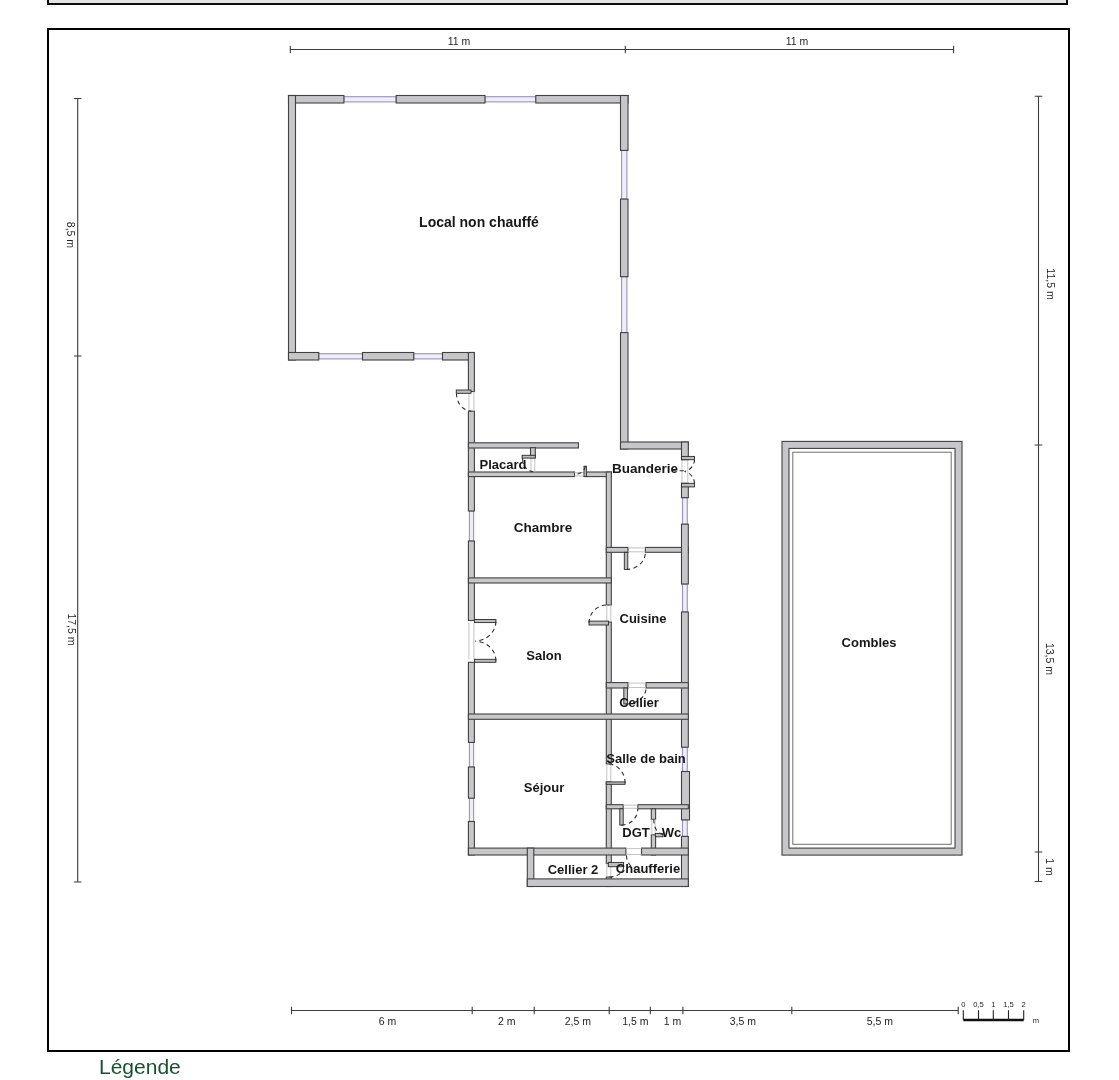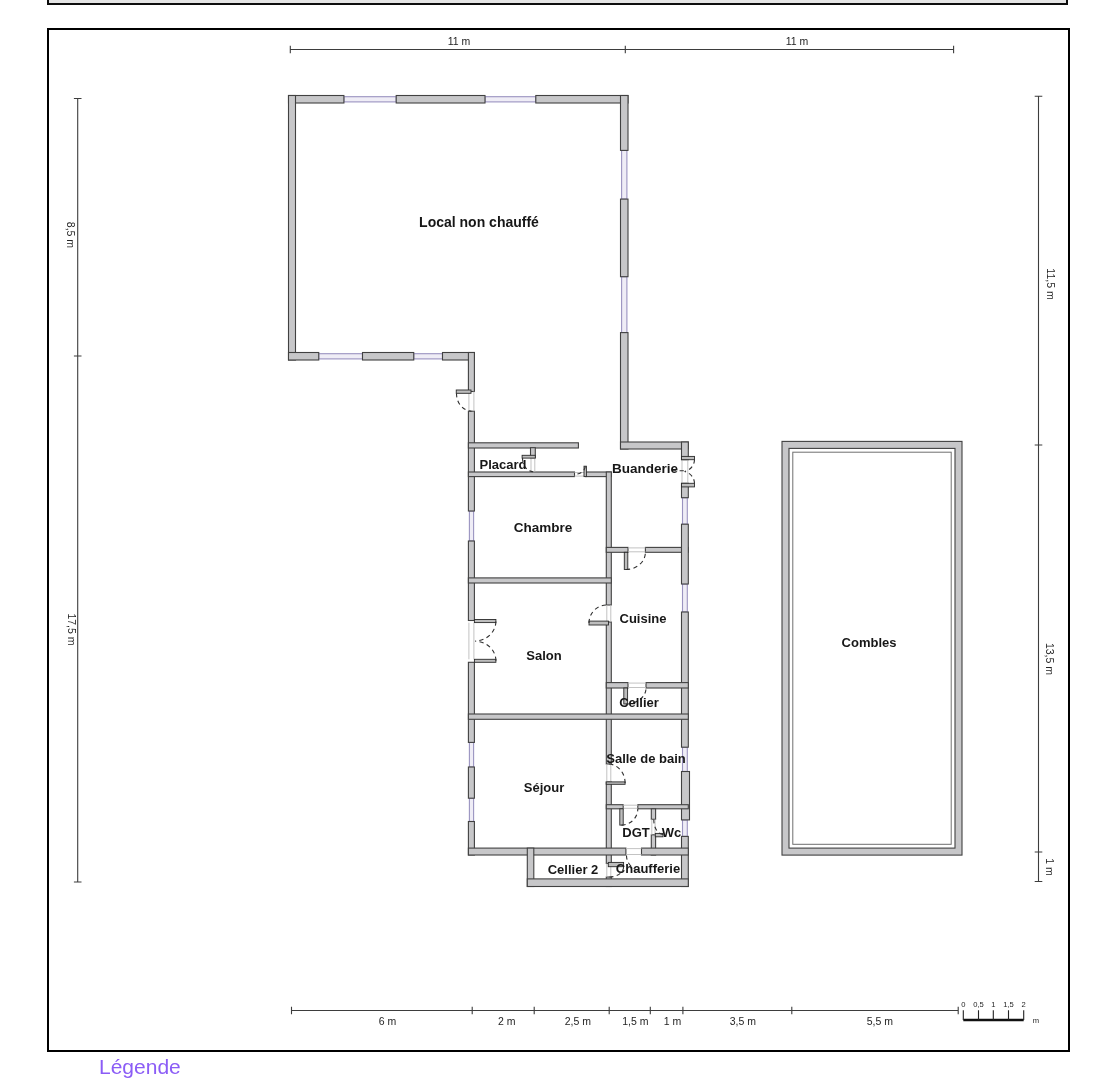--- a/index.html
+++ b/index.html
@@ -1,19 +1,19 @@
 <!DOCTYPE html>
 <html><head>
 <meta charset="utf-8">
 <style>
   html,body{margin:0;padding:0;background:#fff;width:1119px;height:1080px;overflow:hidden;}
   body{font-family:"Liberation Sans", sans-serif;}
   #topbox{position:absolute;left:47px;top:-18px;width:1017px;height:19px;background:#e4e4e4;border:2.5px solid #0d0d0d;}
   #mainbox{position:absolute;left:46.5px;top:28px;width:1019px;height:1020px;border:2px solid #000;}
-  #legende{position:absolute;left:99px;top:1054.5px;font-size:21px;color:#8b5cf6;}
+  #legende{position:absolute;left:99px;top:1054.5px;font-size:21px;color:#14532d;}
   svg{position:absolute;left:0;top:0;}
 </style>
 </head>
 <body>
 <div id="topbox"></div>
 <div id="mainbox"></div>
 <div id="legende">Légende</div>
 <svg width="1119" height="1080" viewBox="0 0 1119 1080">
 <g id="windows" fill="#efedf6" stroke="#9a93c0" stroke-width="1.1">
   <rect x="343.9" y="96.7" width="52.3" height="5.2"></rect>

